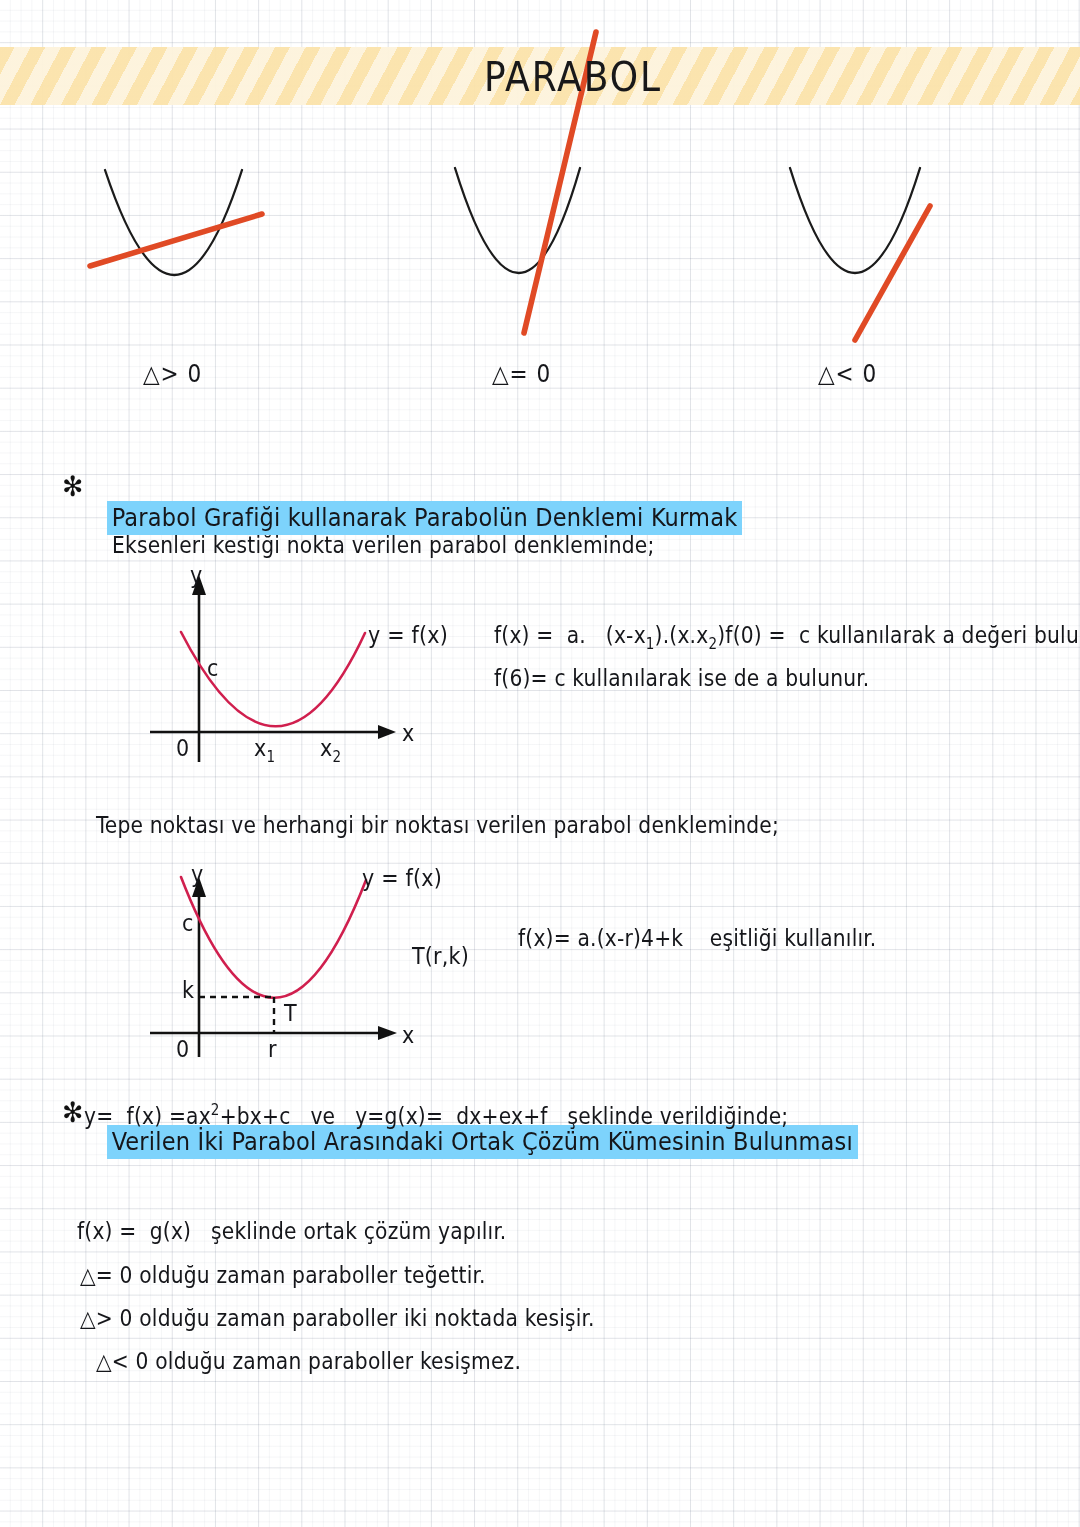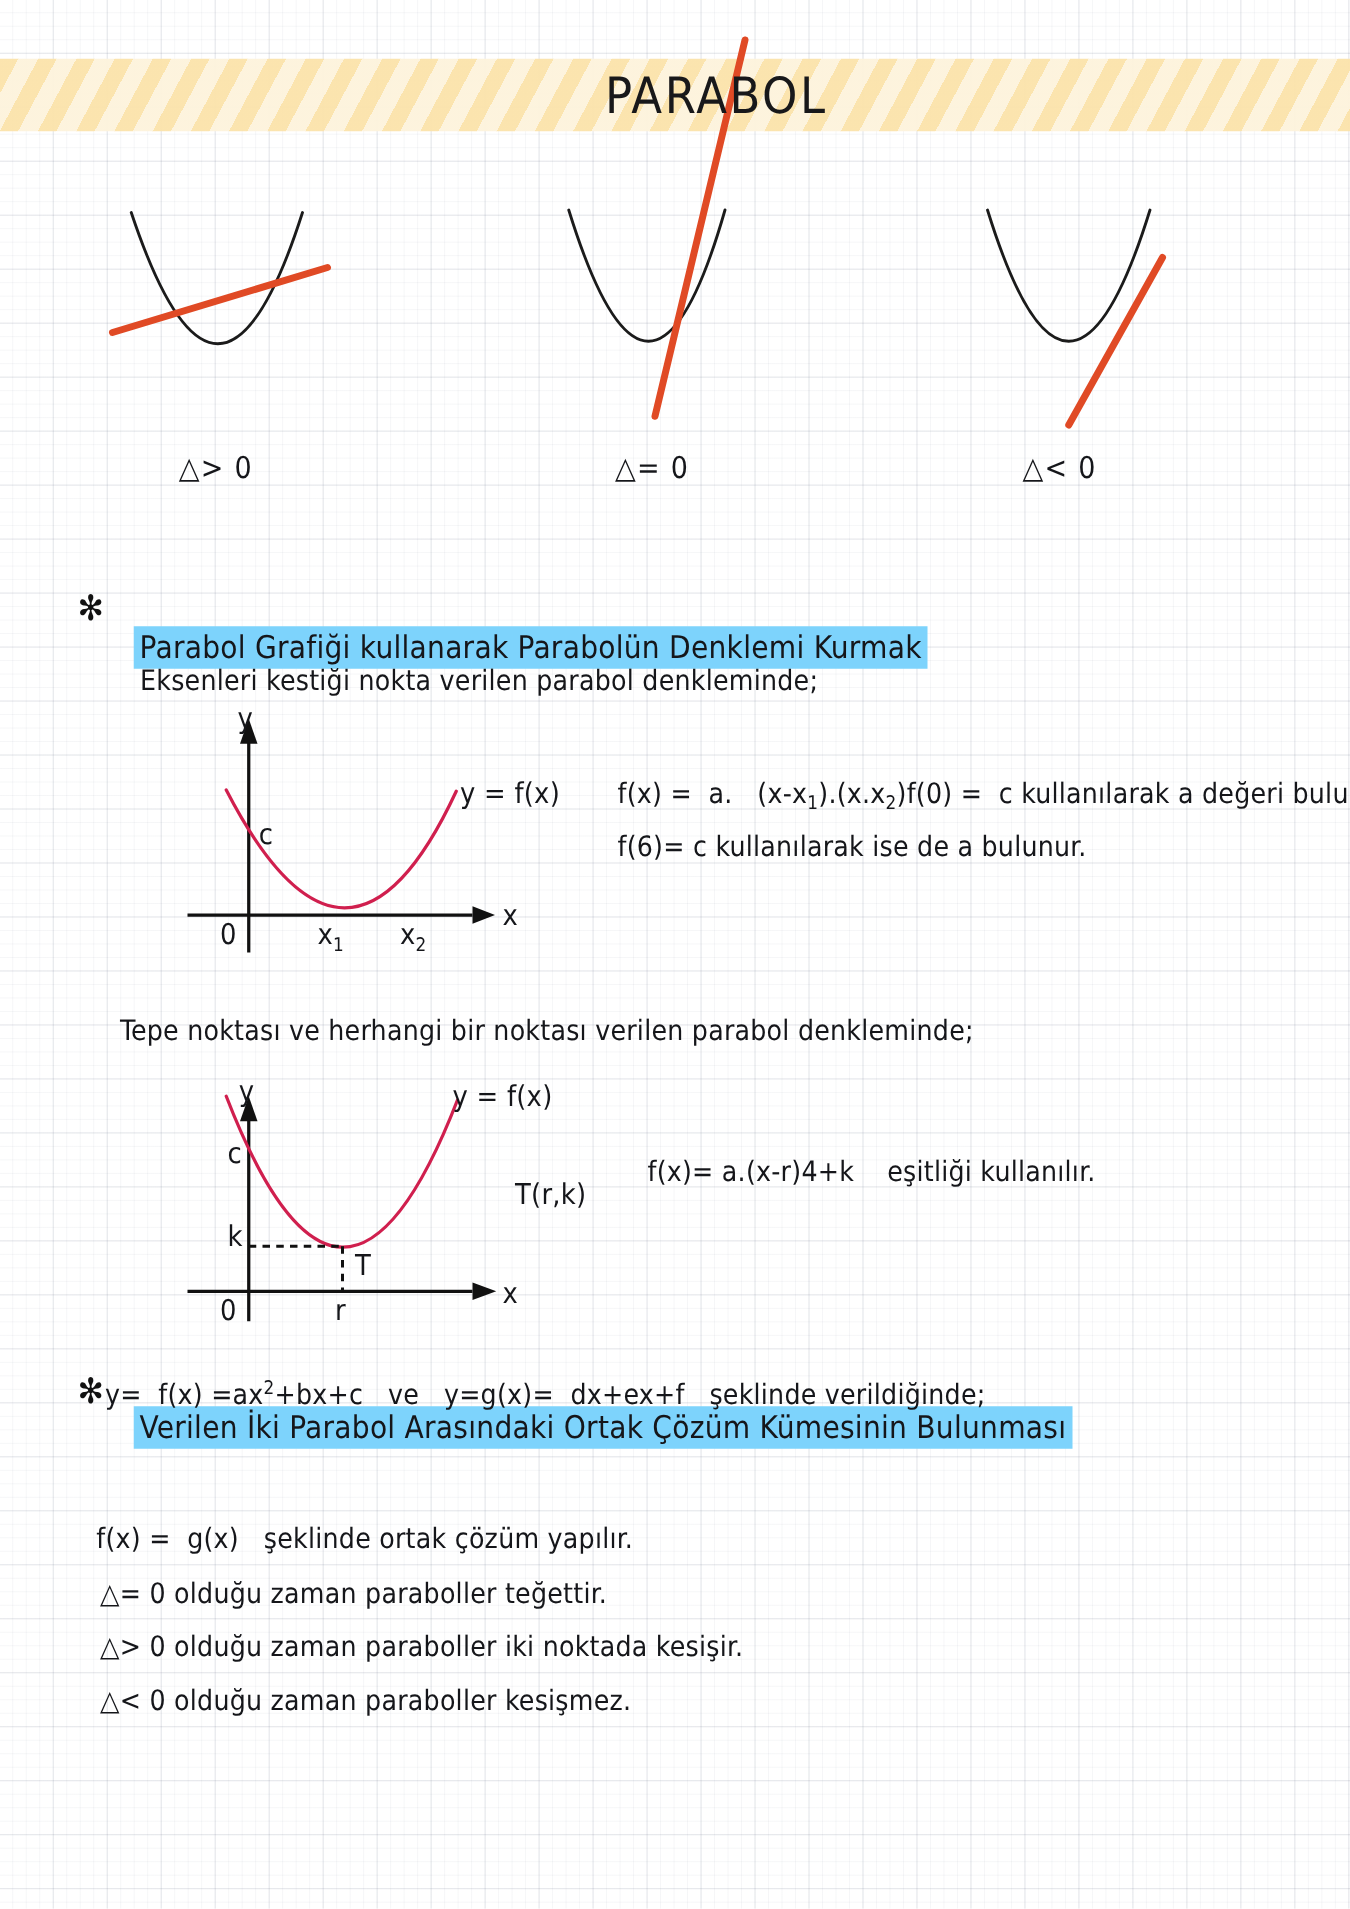--- a/index.html
+++ b/index.html
@@ -207,13 +207,13 @@
 <div class="txt star" style="left:62px;top:1096px;">✻</div>
 <div class="txt heading" style="left:92px;top:1098px;text-align:center;">
   <span class="hl">Verilen İki Parabol Arasındaki Ortak Çözüm Kümesinin Bulunması</span>
 </div>
 
 <div class="txt body-txt" style="left:84px;top:1101px;"><span>y=  f(x) =ax</span><span class="sup">2</span><span>+bx+c   ve   y=g(x)=  dx+ex+f   şeklinde verildiğinde;</span></div>
 
 <div class="txt body-txt" style="left:77px;top:1218px;">f(x) =  g(x)   şeklinde ortak çözüm yapılır.</div>
 <div class="txt body-txt" style="left:80px;top:1262px;">△= 0 olduğu zaman paraboller teğettir.</div>
 <div class="txt body-txt" style="left:80px;top:1305px;">△&gt; 0 olduğu zaman paraboller iki noktada kesişir.</div>
-<div class="txt body-txt" style="left:80px;top:1348px;">△&lt; 0 olduğu zaman paraboller kesişmez.</div>
+<div class="txt body-txt" style="left:96px;top:1348px;">△&lt; 0 olduğu zaman paraboller kesişmez.</div>
 
 </body></html>

